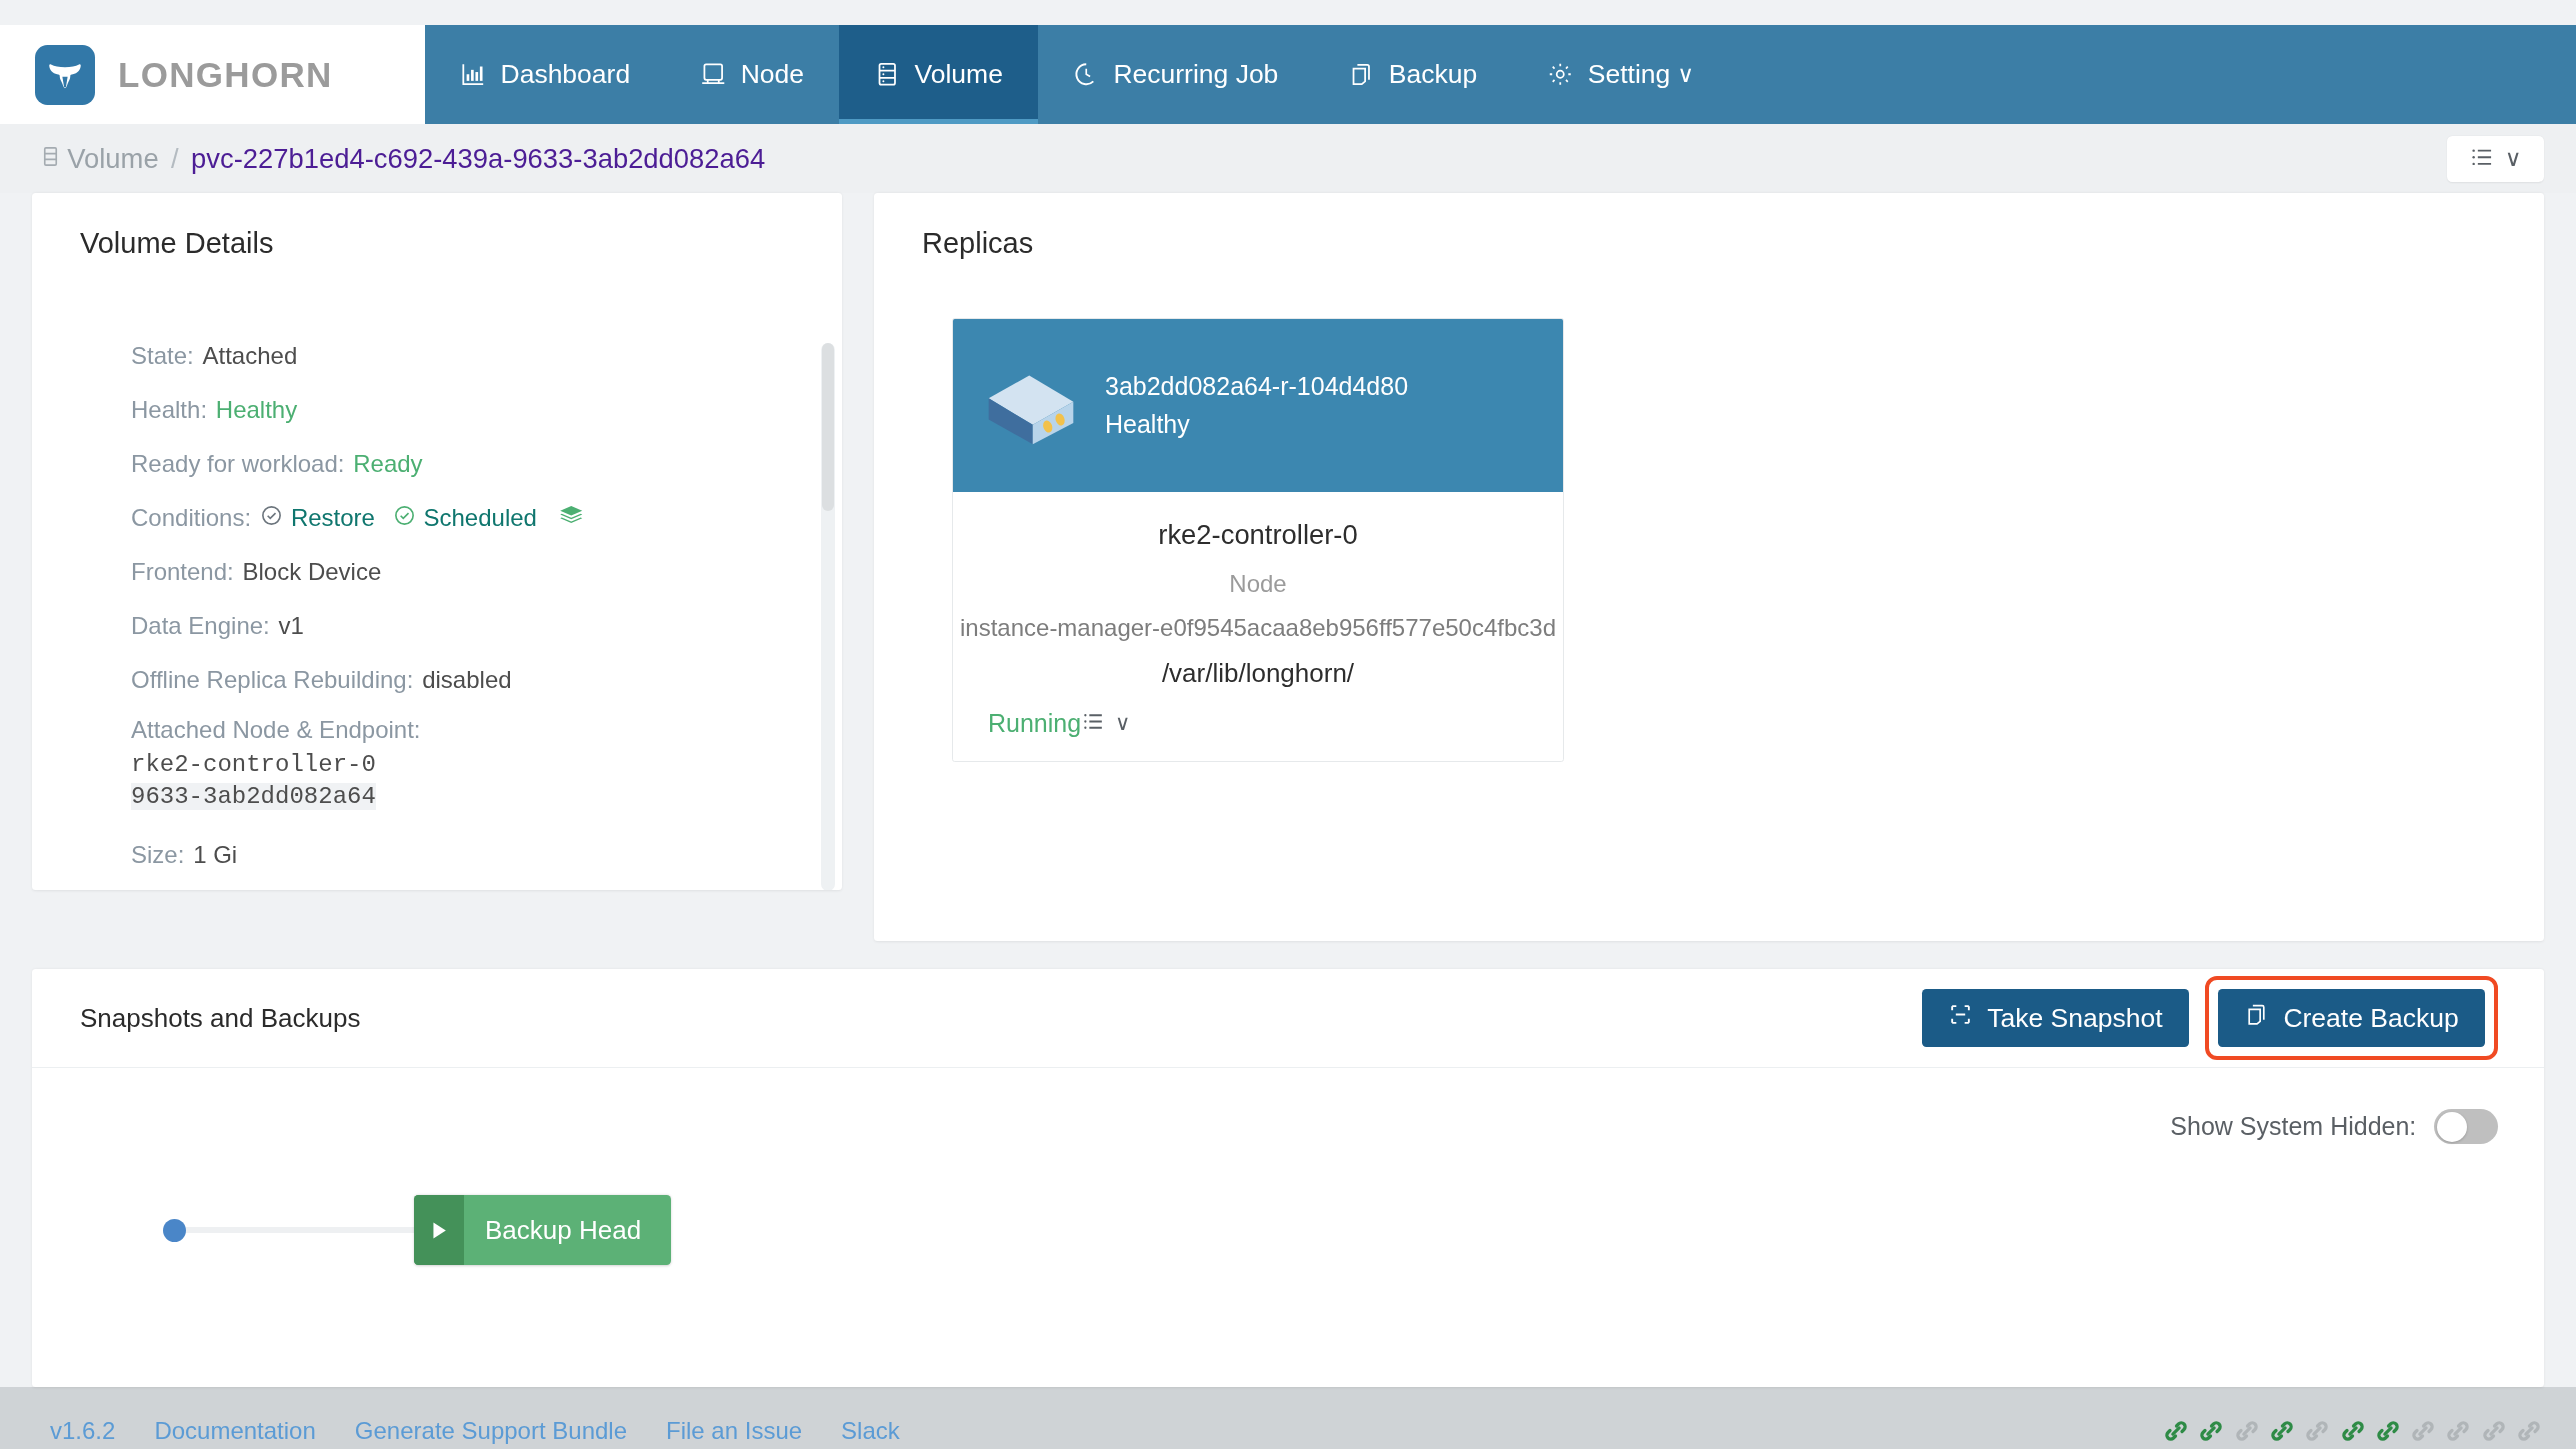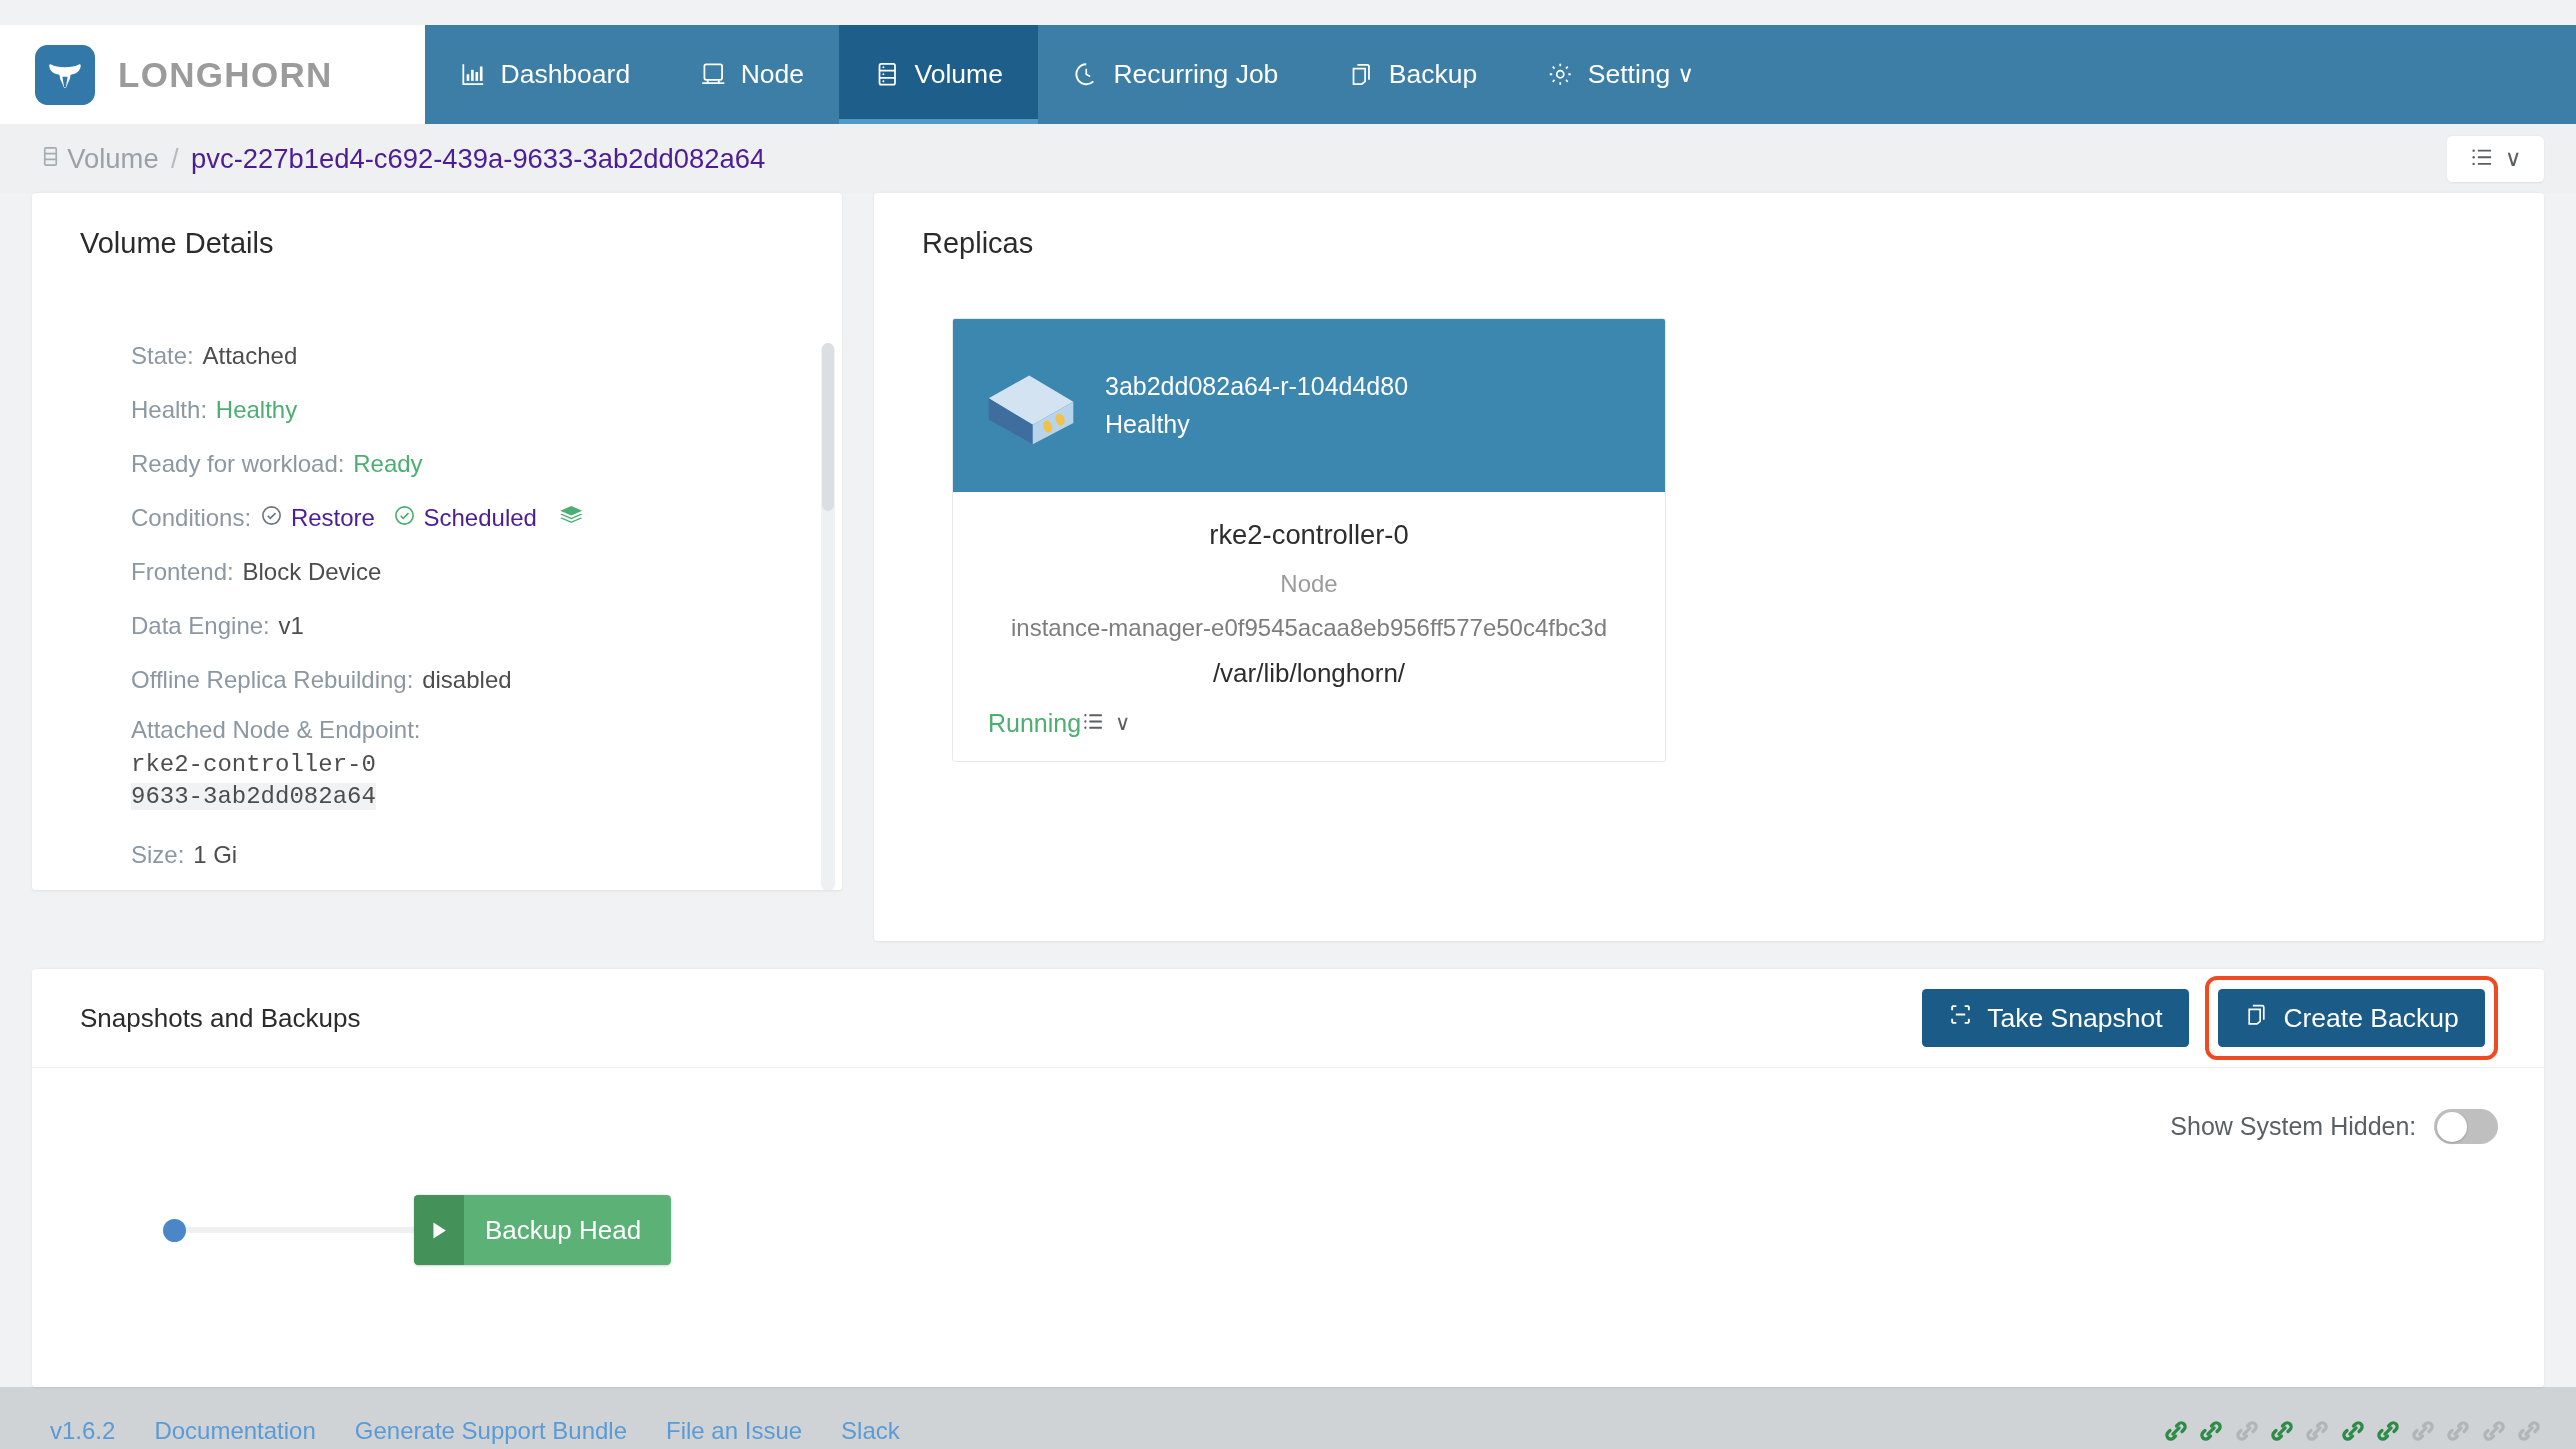--- a/index.html
+++ b/index.html
@@ -112,21 +112,21 @@
     gap: 8.8px;
     padding: 0 57px 0 99px;
     height: 54px;
     flex-wrap: nowrap;
   }
   .lbl { color: #8b97a2; white-space: nowrap; }
   .val { color: #4d4d4d; white-space: nowrap; }
   .val.green { color: #4caf72; }
   .chk {
     display: inline-flex; align-items: center; gap: 8px;
-    color: #4c1d95; white-space: nowrap;
+    color: #0f766e; white-space: nowrap;
   }
   .vd-block { padding: 0 57px 0 99px; }
   .vd-block .lbl { display: block; margin-bottom: 5.3px; }
   .mono {
     font-family: "Liberation Mono", monospace;
     font-size: 24px;
     color: #4d4d4d;
     line-height: 1.35;
   }
   .mono .hl { background: #f0f2f4; }
@@ -142,21 +142,21 @@
     position: absolute; left: 0.9px; top: 0;
     width: 12.4px; height: 168px;
     background: #dcdfe1;
     border-radius: 7px;
   }
 
   
   .rep { flex: 1; height: 748px; position: relative; }
   .rep-grid { padding: 58px 0 0 78px; }
   .replica-card {
-    width: 714px;
+    width: 612px;
     border: 0.9px solid #e6e9eb;
     border-radius: 2.7px;
     overflow: hidden;
   }
   .replica-head {
     background: #3c87b0;
     height: 173px;
     display: flex; align-items: center;
     padding-left: 25px;
     gap: 21px;

